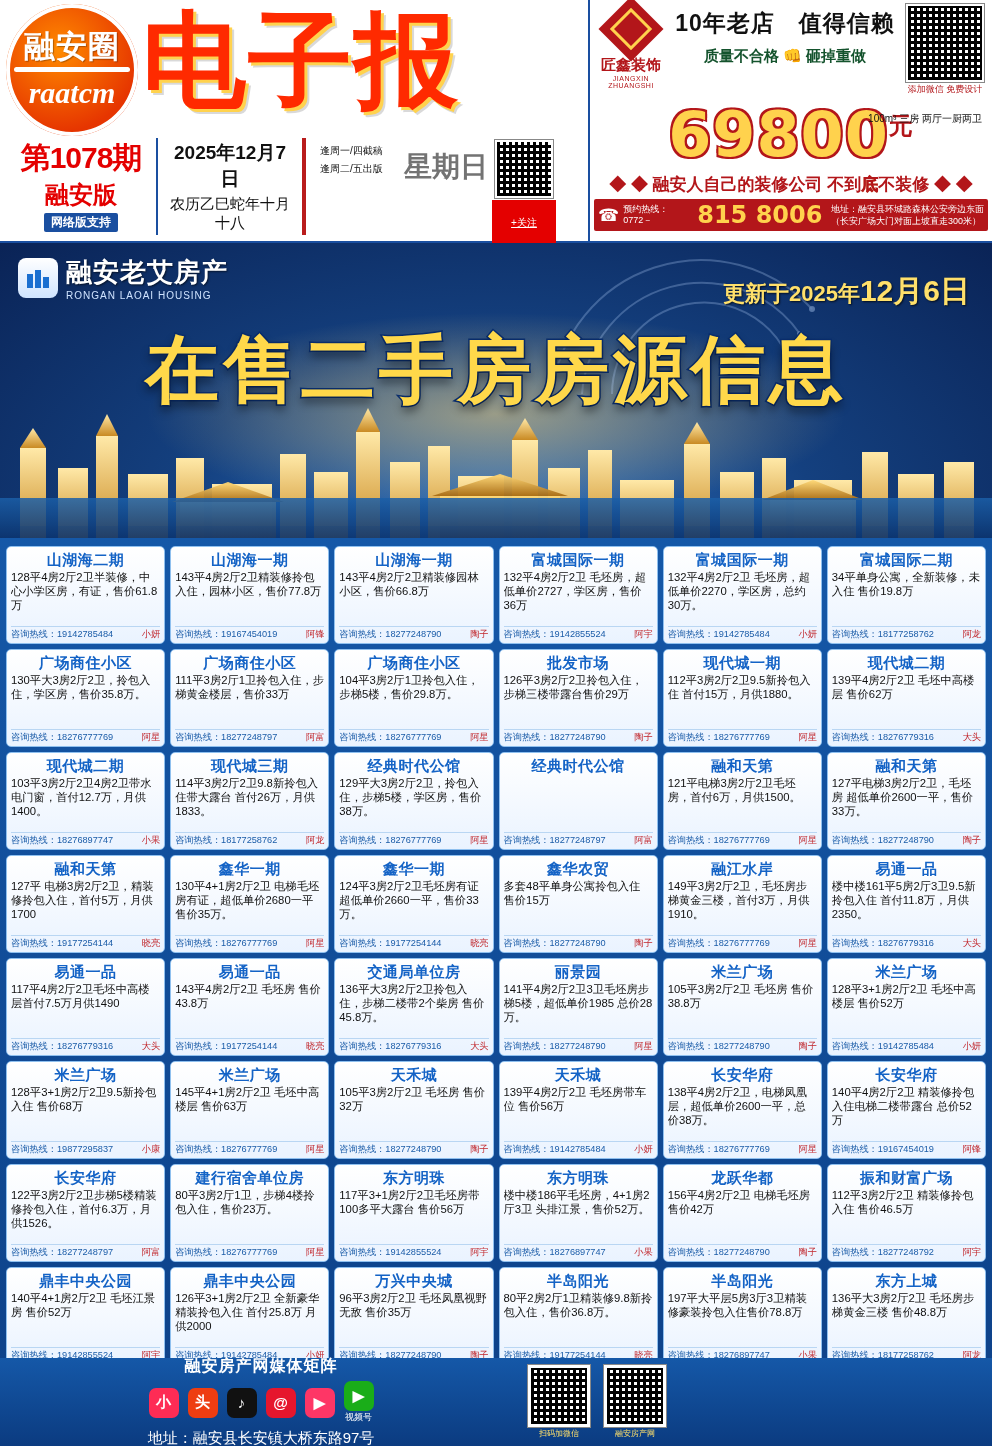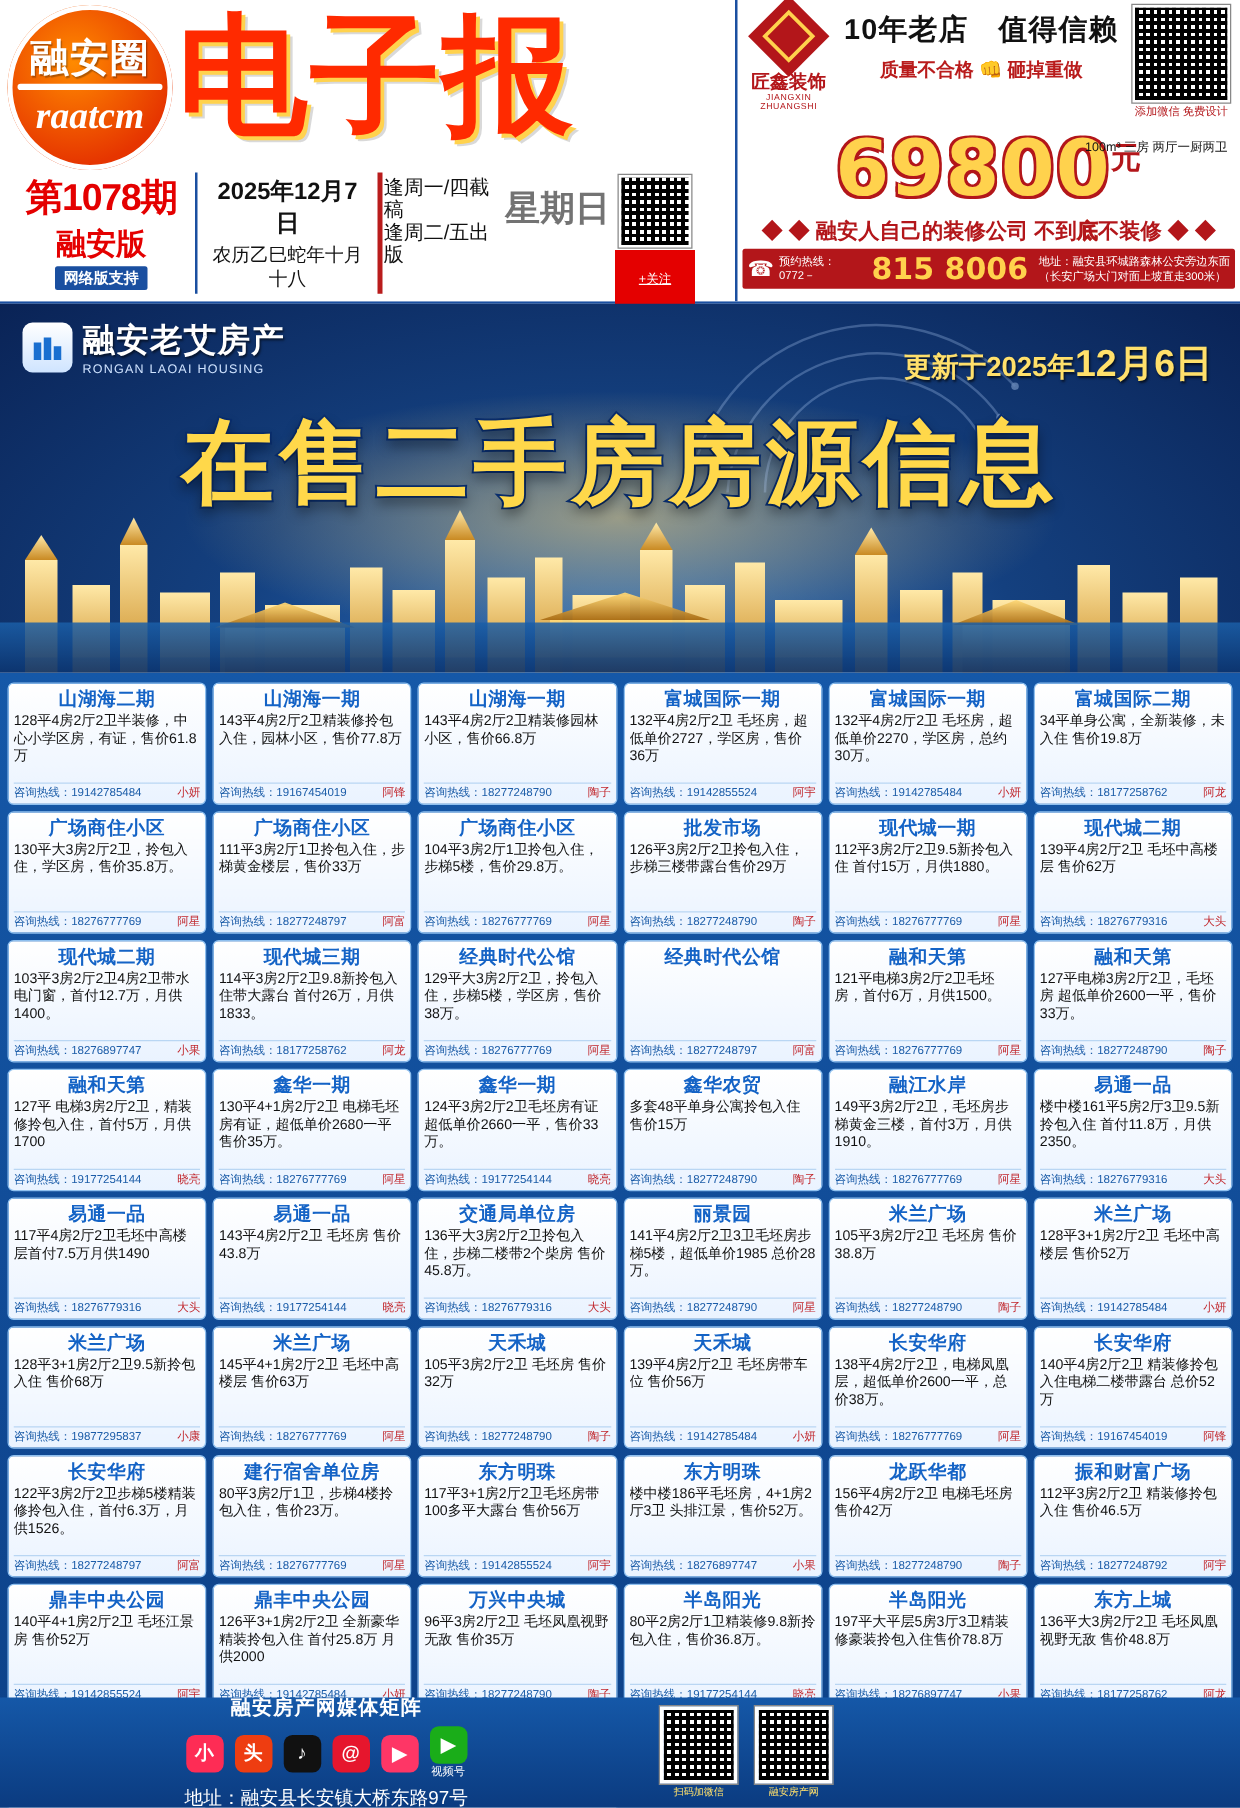--- a/index.html
+++ b/index.html
@@ -83,23 +83,23 @@
     border-left: 2px solid #1a4fa0;
     border-right: 4px solid #b91c1c;
     padding: 2px 8px;
     text-align: center;
     flex: 0 0 auto;
     width: 150px;
   }
   .date-box .d1 { font-size: 19px; color: #111; font-weight: bold; }
   .date-box .d2 { font-size: 15px; color: #111; margin-top: 3px; }
   .pub-col {
-    font-size: 16px;
+    font-size: 10px;
     color: #111;
-    padding: 4px 6px 0 1px;
+    padding: 4px 6px 0 14px;
     line-height: 18px;
     flex: 0 0 auto;
     width: 96px;
   }
   .weekday {
     font-size: 28px; font-weight: bold; color: #737373;
     padding: 10px 4px 0 2px;
     flex: 0 0 auto;
   }
   .qr-small {
@@ -145,21 +145,21 @@
     position: relative;
   }
   .ad-logo .diamond::after {
     content: ""; position: absolute; inset: 8px;
     border: 3px solid #ffd24d;
   }
   .ad-logo .ln1 { font-size: 15px; font-weight: bold; color: #b3161a; margin-top: 4px; }
   .ad-logo .ln2 { font-size: 7px; color: #b3161a; letter-spacing: .5px;}
   .ad-mid { flex: 1 1 auto; text-align: center; padding-top: 4px;}
   .ad-mid .t1 { font-size: 23px; font-weight: bold; color: #111; letter-spacing: 1px;}
-  .ad-mid .t2 { font-size: 15px; font-weight: bold; color: #b91c1c; margin-top: 8px;}
+  .ad-mid .t2 { font-size: 15px; font-weight: bold; color: #14532d; margin-top: 8px;}
   .ad-qr { width: 86px; flex: 0 0 auto; text-align: center;}
   .ad-qr .qr { width: 78px; height: 78px; margin: 0 auto;}
   .ad-qr .cap { font-size: 9px; color: #b3161a; margin-top: 1px;}
   .price-wrap { text-align: center; position: relative; margin-top: 2px;}
   .price {
     font-size: 62px; font-weight: bold;
     color: #ffd24d;
     font-family: "DejaVu Sans", sans-serif;
     text-shadow: 2px 2px 0 #b3161a, -2px -2px 0 #b3161a, 2px -2px 0 #b3161a, -2px 2px 0 #b3161a;
     letter-spacing: 1px;
@@ -873,21 +873,21 @@
       <div class="card">
         <div class="t">半岛阳光</div>
         <div class="d">197平大平层5房3厅3卫精装修豪装拎包入住售价78.8万</div>
         <div class="f">
           <span>咨询热线：18276897747</span>
           <span class="who">小果</span>
         </div>
       </div>
       <div class="card">
         <div class="t">东方上城</div>
-        <div class="d">136平大3房2厅2卫 毛坯凤凰视野无敌 售价48.8万</div>
+        <div class="d">136平大3房2厅2卫 毛坯房步梯黄金三楼 售价48.8万</div>
         <div class="f">
           <span>咨询热线：18177258762</span>
           <span class="who">阿龙</span>
         </div>
       </div>
       <div class="card">
         <div class="t">东方上城</div>
         <div class="d">143平4房2厅2卫 步梯3楼拎包入住 售价45万</div>
       </div>
       <div class="card">

